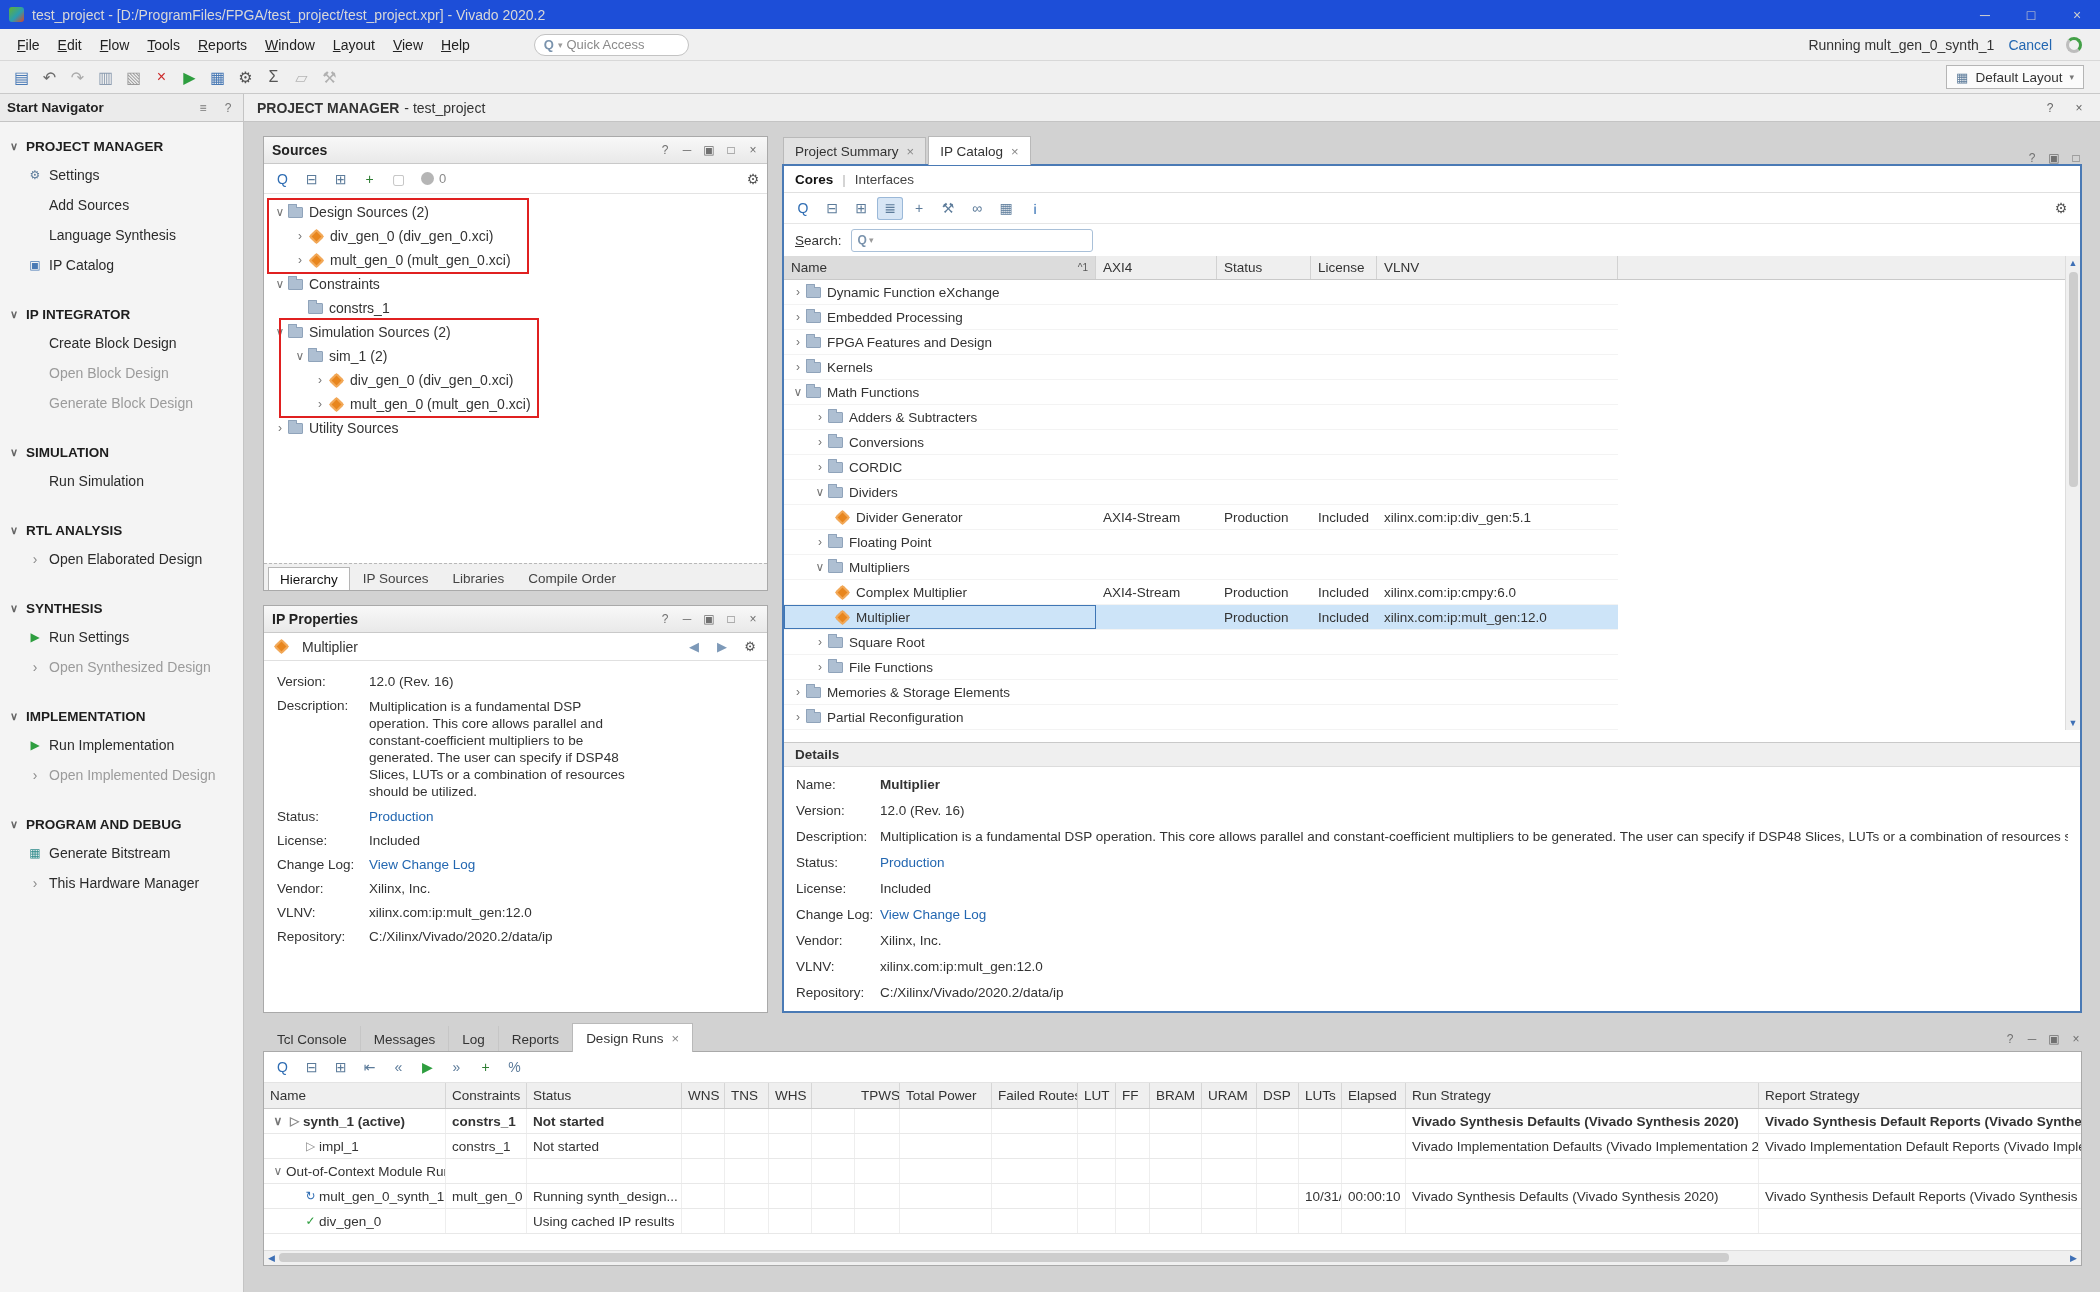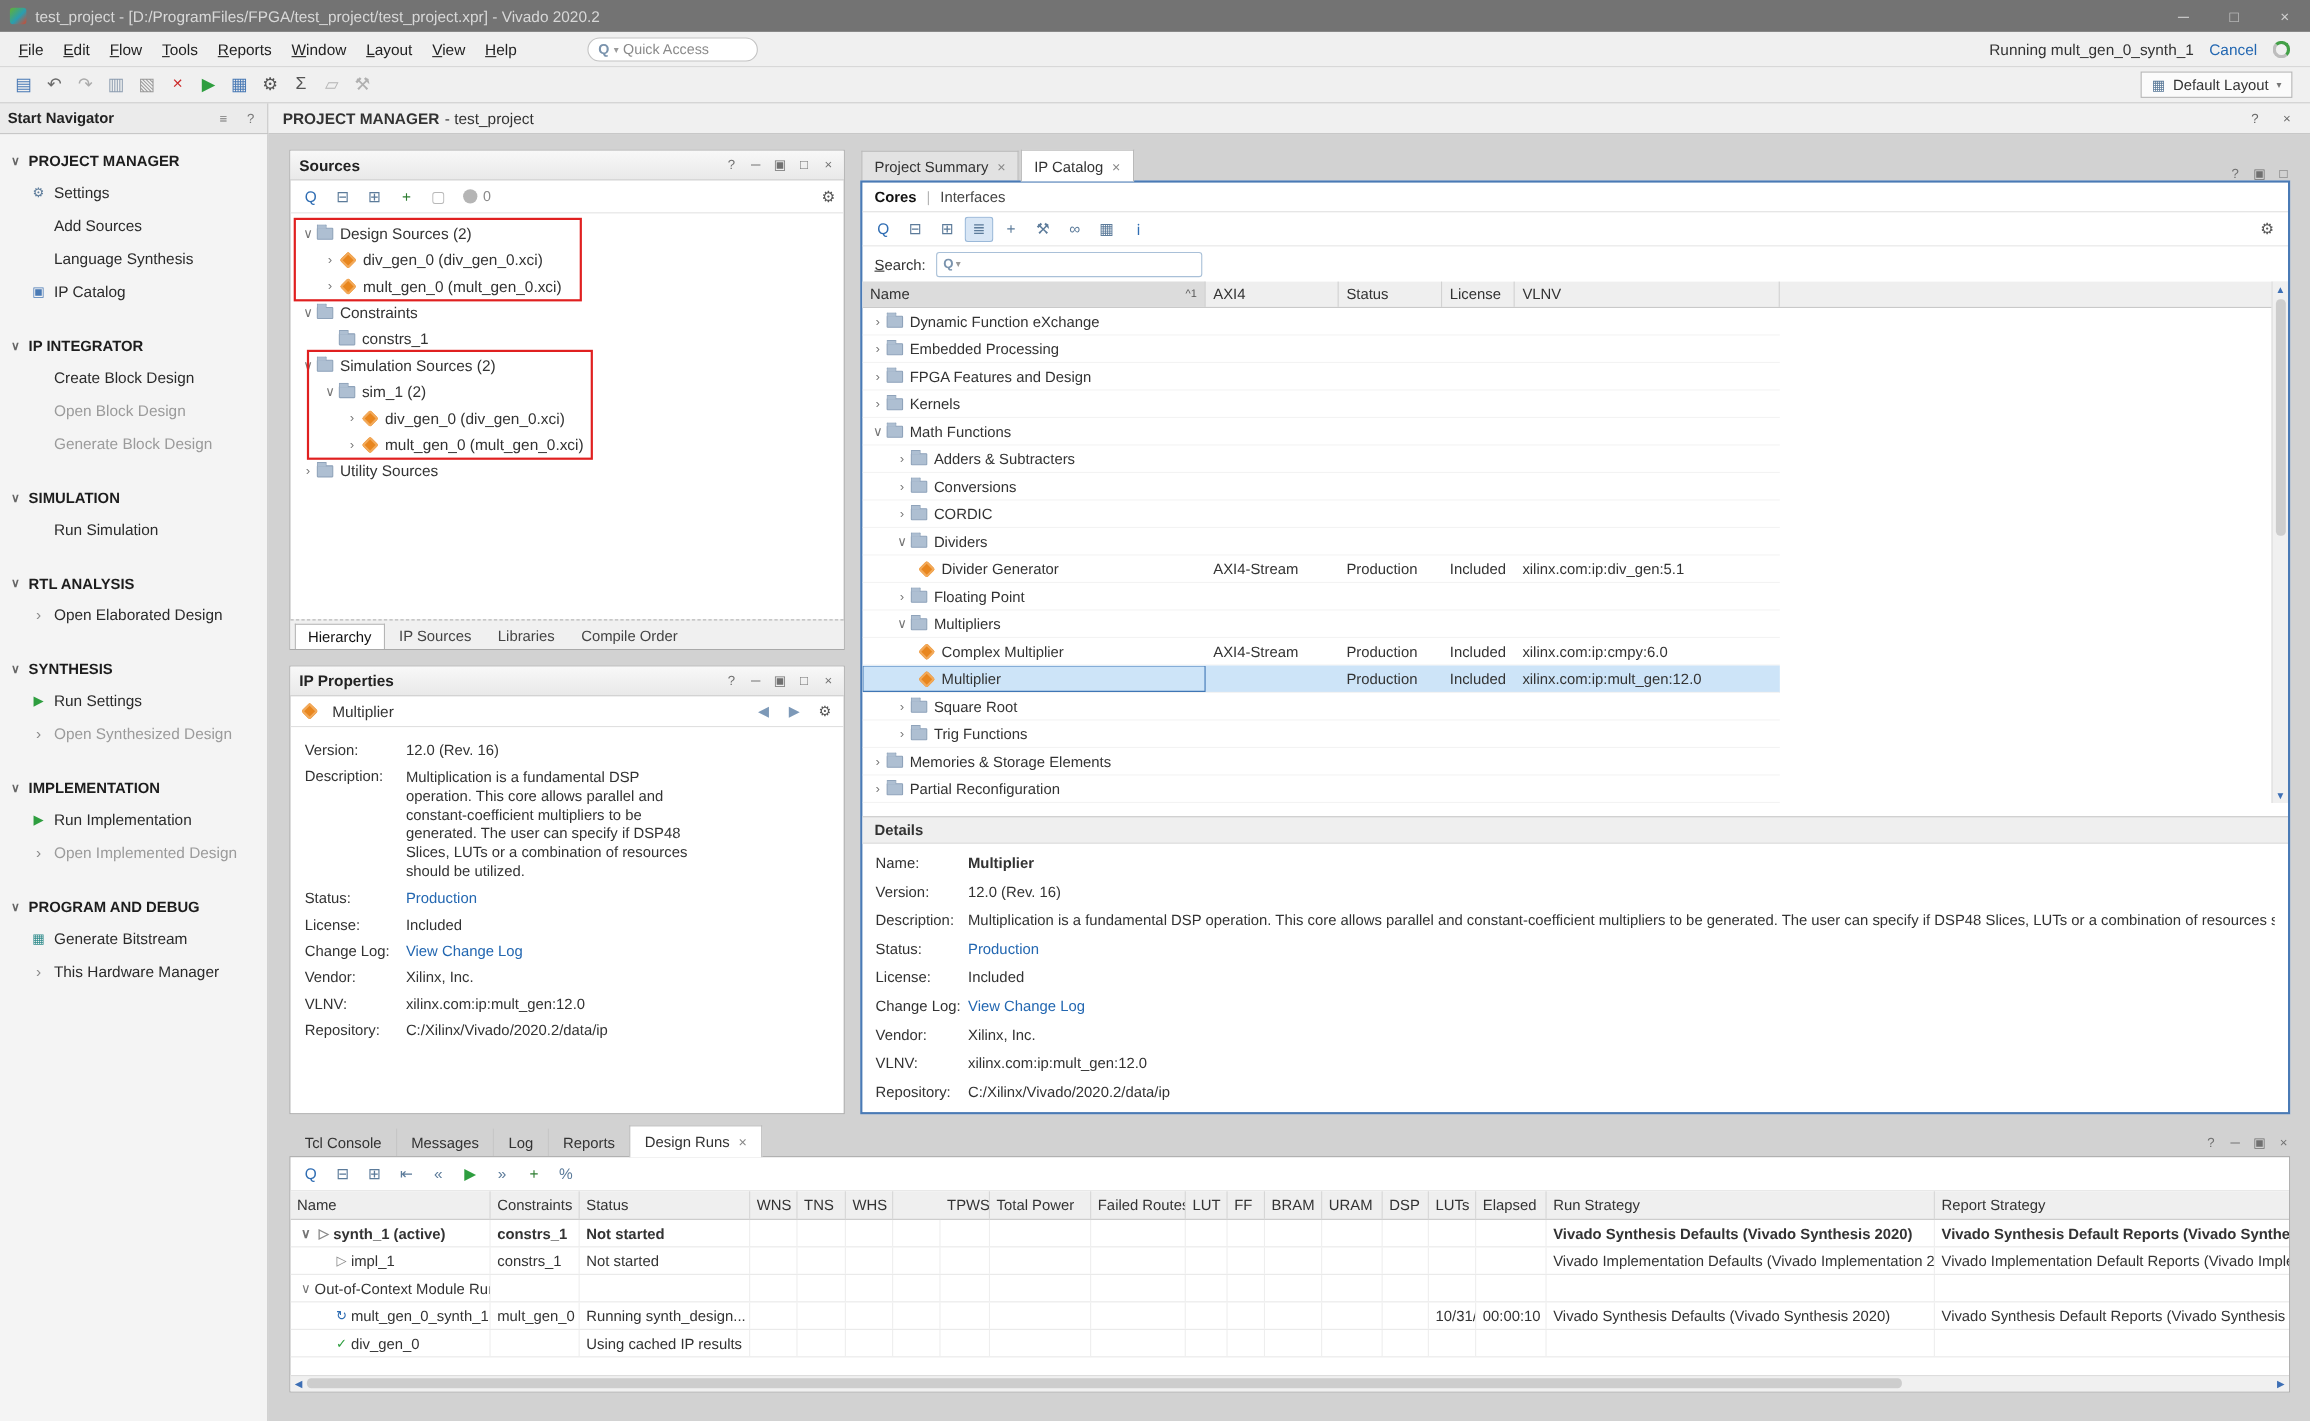--- a/index.html
+++ b/index.html
@@ -2,21 +2,21 @@
 <html><head>
 <meta charset="utf-8">
 <style>
 *{margin:0;padding:0;box-sizing:border-box;}
 html,body{width:2100px;height:1292px;}
 body{font-family:"Liberation Sans",sans-serif;font-size:14px;color:#333;background:#d2d2d2;position:relative;overflow:hidden;}
 .spacer{flex:1;}
 .gicon{display:inline-block;min-width:16px;text-align:center;}
 
 
-.titlebar{position:absolute;left:0;top:0;width:100%;height:29px;background:#737373;color:#d8d8d8;display:flex;align-items:center;}
+.titlebar{position:absolute;left:0;top:0;width:100%;height:29px;background:#1d4ed8;color:#d8d8d8;display:flex;align-items:center;}
 .app-icon{width:15px;height:15px;margin:0 8px 0 9px;border-radius:3px;background:linear-gradient(135deg,#63b132 0%,#2a9db0 55%,#d6452c 100%);flex:none;}
 .title-text{font-size:14px;color:#d8d8d8;white-space:nowrap;}
 .win-controls{margin-left:auto;display:flex;height:100%;}
 .win-btn{width:46px;display:flex;align-items:center;justify-content:center;font-size:14px;color:#cfcfcf;}
 
 
 .menubar{position:absolute;left:0;top:29px;width:100%;height:32px;background:#f0f0f0;border-bottom:1px solid #d8d8d8;display:flex;align-items:center;padding:0 8px;}
 .menu-item{display:inline-block;padding:4px 9px;font-size:14px;color:#222;}
 .menu-item::first-letter{text-decoration:underline;}
 .quick-access{margin-left:55px;width:155px;height:22px;border:1px solid #c3c3c3;border-radius:11px;background:#fff;display:flex;align-items:center;padding:0 9px;color:#8a8a8a;font-size:13px;gap:4px;}
@@ -655,21 +655,21 @@
               </div>
               <div class="cat-cell w-axi"></div>
               <div class="cat-cell w-status"></div>
               <div class="cat-cell w-license"></div>
               <div class="cat-cell w-vlnv"></div>
             </div>
             <div class="cat-row">
               <div class="cat-cell name-cell w-name" style="padding-left: 28px;">
                 <span class="expander">›</span>
                 <span class="icon-folder"></span>
-                <span class="cat-name">Trig Functions</span>
+                <span class="cat-name">File Functions</span>
               </div>
               <div class="cat-cell w-axi"></div>
               <div class="cat-cell w-status"></div>
               <div class="cat-cell w-license"></div>
               <div class="cat-cell w-vlnv"></div>
             </div>
             <div class="cat-row">
               <div class="cat-cell name-cell w-name" style="padding-left: 6px;">
                 <span class="expander">›</span>
                 <span class="icon-folder"></span>

